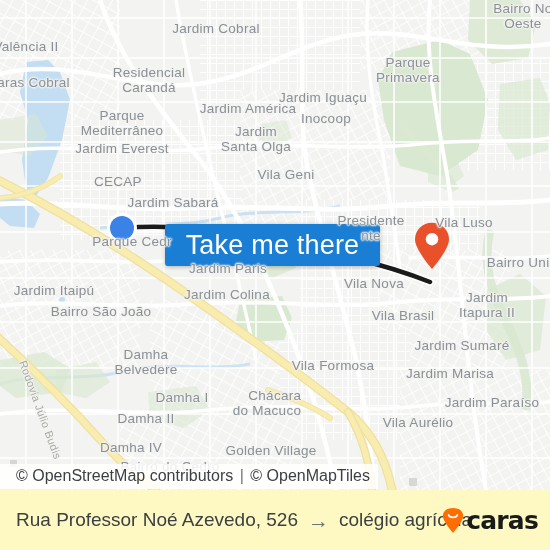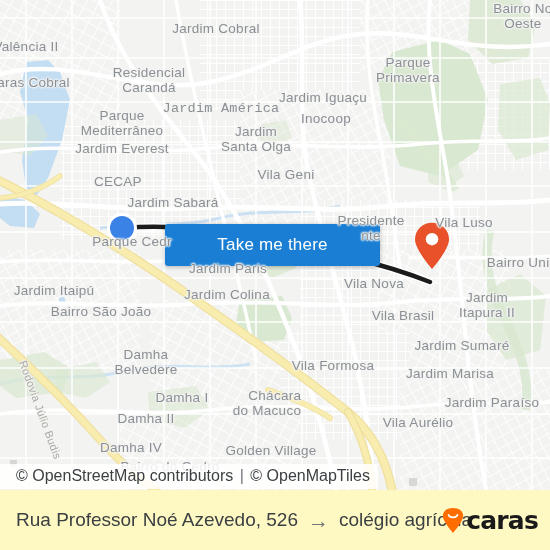--- a/index.html
+++ b/index.html
@@ -61,21 +61,21 @@
   }
 
   
   #take-me-there{
     position:absolute;left:165px;top:224px;
     width:215px;height:42px;
     background:#1a7fd4;
     border:none;border-radius:3px;
     color:#ffffff;
     font-family:"Liberation Sans","DejaVu Sans",sans-serif;
-    font-size:17px;
+    font-size:27px;
     letter-spacing:.2px;
     cursor:pointer;
     box-shadow:0 1px 4px rgba(0,0,0,.28);
     display:flex;align-items:center;justify-content:center;
     padding:0;
   }
 
   
   #attribution{
     position:absolute;left:0;top:464px;
@@ -266,21 +266,21 @@
     </svg>
 
     <button id="take-me-there">Take me there</button>
 
     <div class="place big" style="left: 216px; top: 28px;"><span>Jardim Cobral</span></div>
       <div class="place big" style="left: 523px; top: 16px;"><span>Bairro No</span><span class="l2">Oeste</span></div>
       <div class="place big" style="left: 26px; top: 46px;"><span>Valência II</span></div>
       <div class="place big" style="left: 408px; top: 70px;"><span>Parque</span><span class="l2">Primavera</span></div>
       <div class="place big" style="left: 149px; top: 80px;"><span>Residencial</span><span class="l2">Carandá</span></div>
       <div class="place big" style="left: 30px; top: 82px;"><span>caras Cobral</span></div>
-      <div class="place big" style="left: 221px; top: 108px; font-family: Liberation Mono, monospace;"><span>Jardim América</span></div>
+      <div class="place big" style="left: 248px; top: 108px;"><span>Jardim América</span></div>
       <div class="place big" style="left: 323px; top: 97px;"><span>Jardim Iguaçu</span></div>
       <div class="place big" style="left: 326px; top: 118px;"><span>Inocoop</span></div>
       <div class="place big" style="left: 122px; top: 123px;"><span>Parque</span><span class="l2">Mediterrâneo</span></div>
       <div class="place big" style="left: 256px; top: 139px;"><span>Jardim</span><span class="l2">Santa Olga</span></div>
       <div class="place big" style="left: 122px; top: 148px;"><span>Jardim Everest</span></div>
       <div class="place big" style="left: 286px; top: 174px;"><span>Vila Geni</span></div>
       <div class="place big" style="left: 118px; top: 181px;"><span>CECAP</span></div>
       <div class="place big" style="left: 173px; top: 202px;"><span>Jardim Sabará</span></div>
       <div class="place big" style="left: 371px; top: 228px;"><span>Presidente</span><span class="l2">nte</span></div>
       <div class="place big" style="left: 464px; top: 222px;"><span>Vila Luso</span></div>

